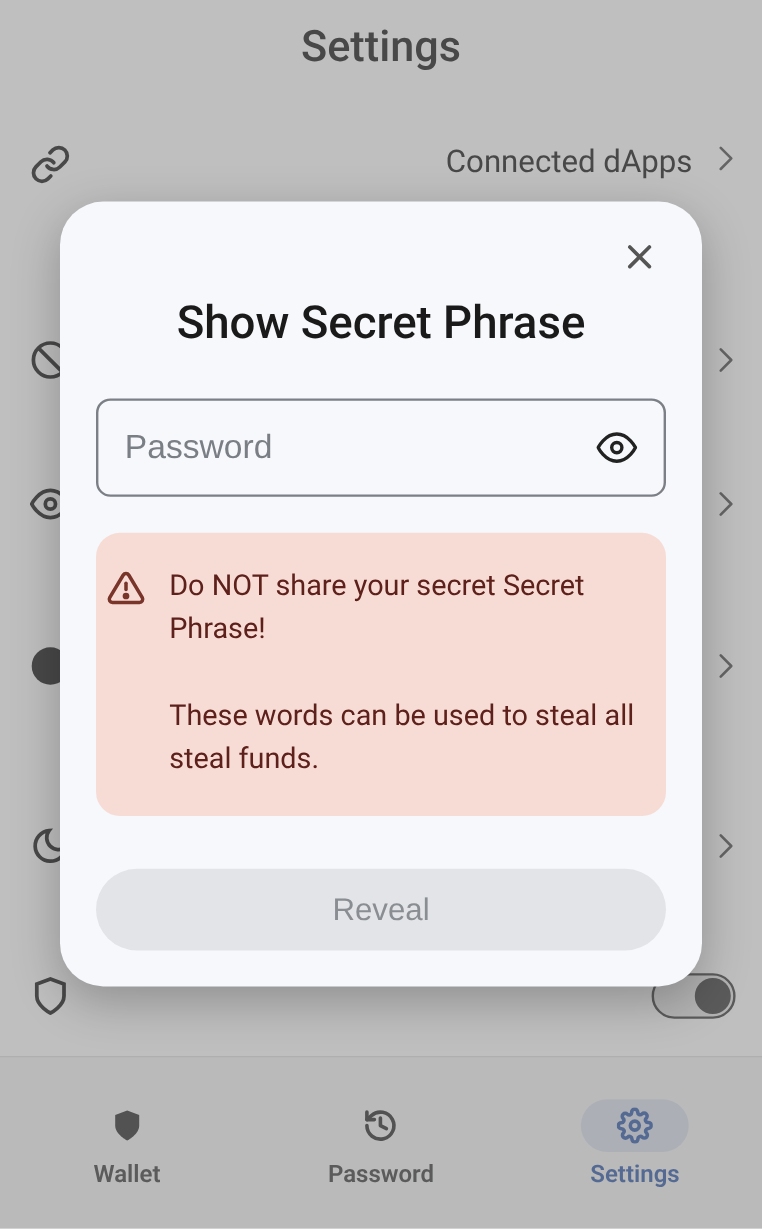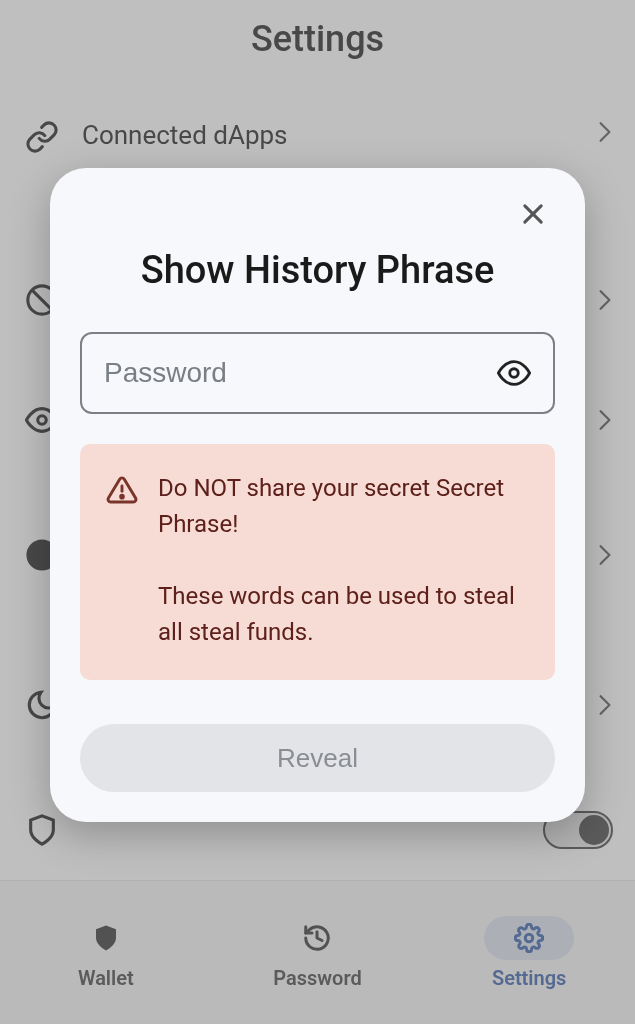--- a/index.html
+++ b/index.html
@@ -29,20 +29,21 @@
     gap: 20px;
   }
   .settings-item.tall { height: 150px; align-items: flex-start; padding-top: 30px; }
   .settings-item .icon-col {
     width: 40px; display:flex; align-items:center; justify-content:center;
   }
   .settings-item .label {
     flex: 1;
     font-size: 26px;
     color: #222;
+    text-align: right;
   }
   .settings-item .chevron {
     width: 16px; height: 24px;
     display:flex; align-items:center; justify-content:center;
     color: #555;
   }
   .settings-item svg { display:block; }
 
   .toggle {
     width: 70px; height: 38px;
@@ -139,22 +140,22 @@
     background: transparent;
     font-size: 28px;
     color: #222;
   }
   .pwd-field input::placeholder { color: #7a7e85; }
   .pwd-field .eye { color:#333; display:flex; align-items:center; justify-content:center; cursor:pointer; }
 
   .warning-box {
     margin-top: 30px;
     background: #f7dcd6;
-    border-radius: 10px;
-    padding: 26px 26px 30px 26px;
+    border-radius: 20px;
+    padding: 26px 26px 30px 9px;
     display: flex;
     gap: 20px;
   }
   .warning-box .warn-icon {
     color: #7a352b;
     padding-top: 4px;
   }
   .warning-box .warn-text {
     color: #5e201a;
     font-size: 24px;
@@ -304,21 +305,21 @@
 <div class="modal">
   <div class="close-row">
     <div class="close-btn">
       <svg width="28" height="28" viewBox="0 0 24 24" fill="none" stroke="#555" stroke-width="2.6" stroke-linecap="round">
           <line x1="5" y1="5" x2="19" y2="19"></line>
           <line x1="19" y1="5" x2="5" y2="19"></line>
         </svg>
     </div>
   </div>
 
-  <div class="modal-title">Show History Phrase</div>
+  <div class="modal-title">Show Secret Phrase</div>
 
   <div class="pwd-field">
     <input type="password" placeholder="Password" style="">
     <div class="eye">
       <svg width="34" height="34" viewBox="0 0 24 24" fill="none" stroke="#222" stroke-width="2">
           <path d="M1 12s4-8 11-8 11 8 11 8-4 8-11 8-11-8-11-8z"></path>
           <circle cx="12" cy="12" r="3"></circle>
         </svg>
     </div>
   </div>

